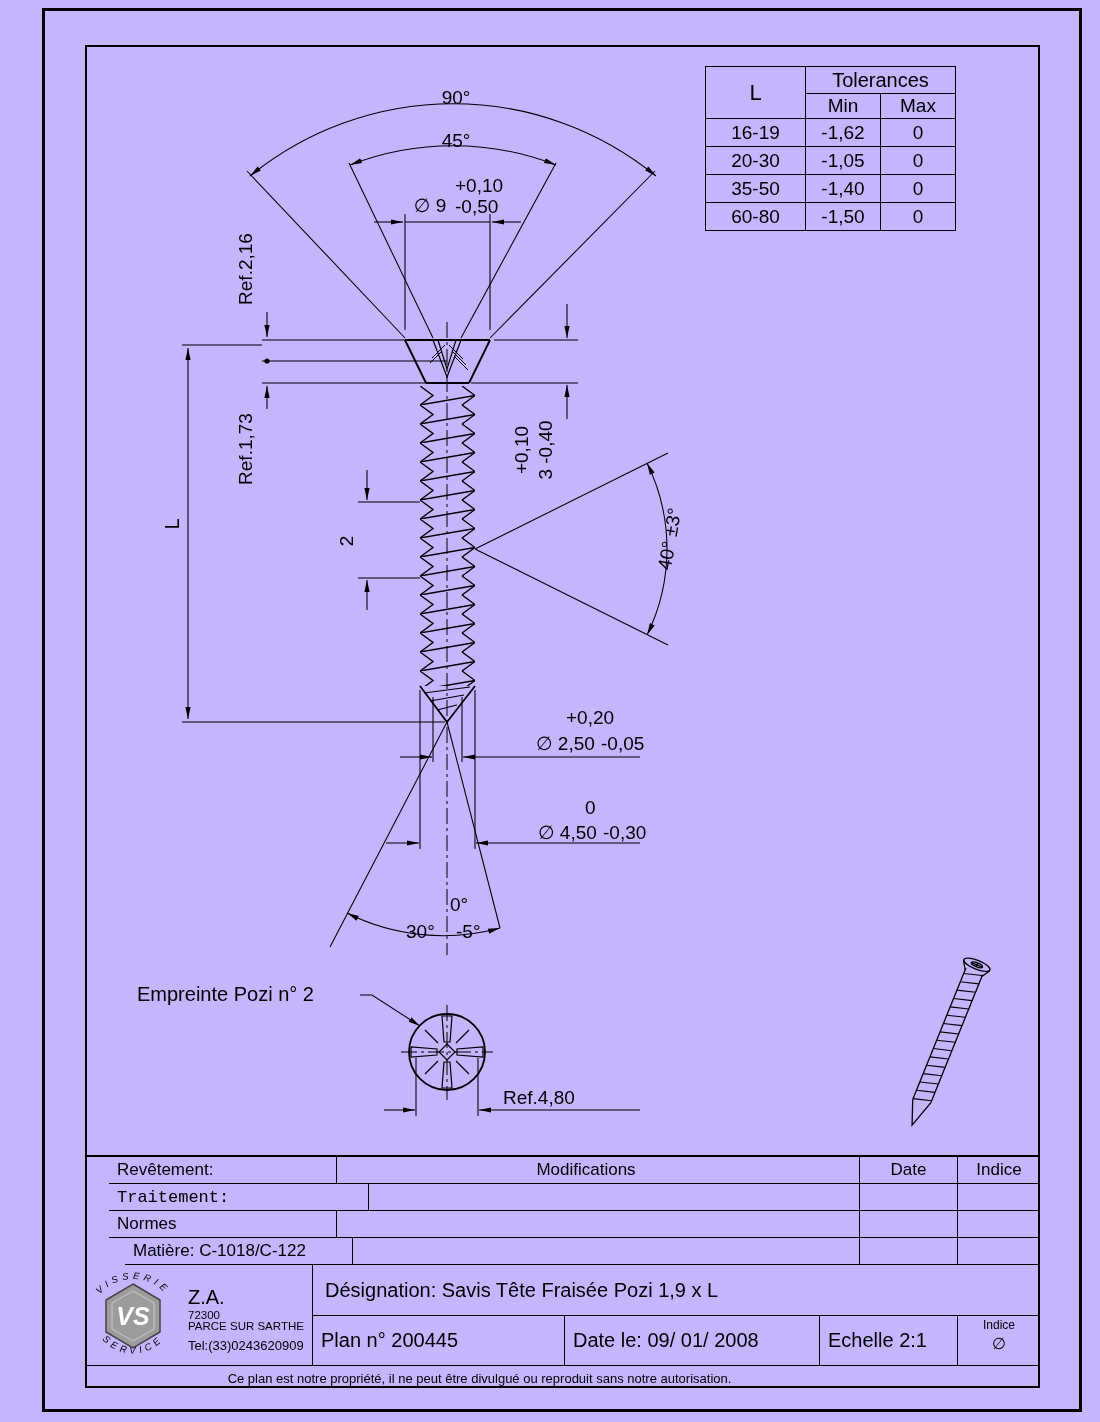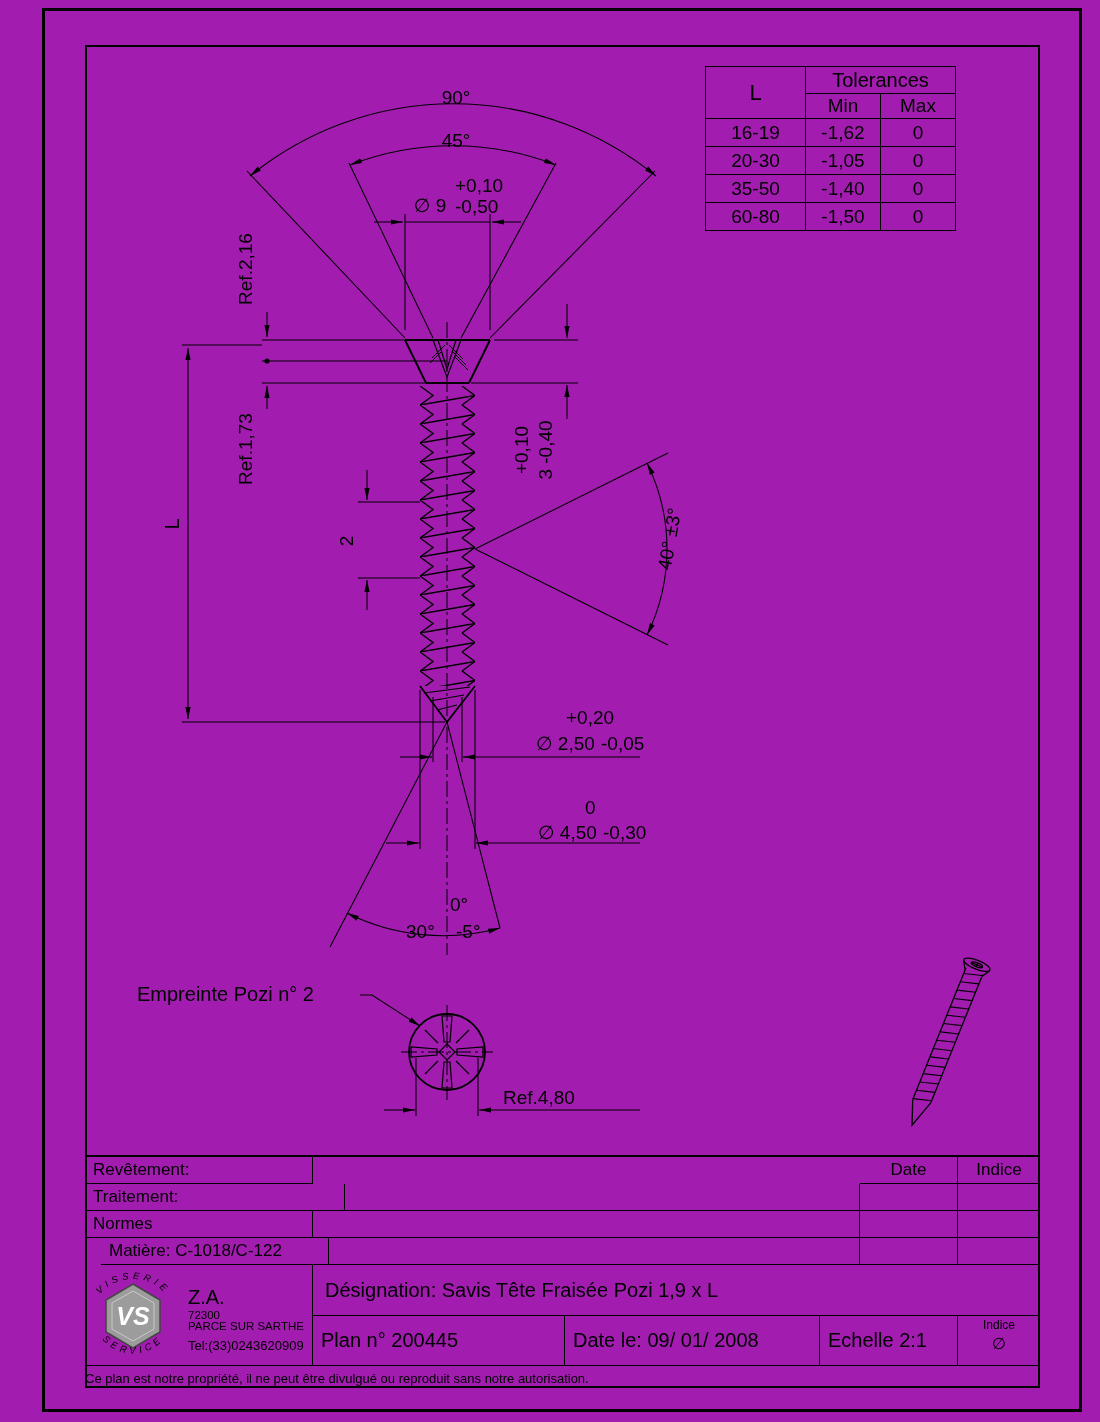--- a/index.html
+++ b/index.html
@@ -1,16 +1,16 @@
 <!DOCTYPE html>
 <html><head>
 <meta charset="utf-8">
 <style>
   html,body{margin:0;padding:0;background:#fff;}
-  .page{position:relative;width:1100px;height:1422px;background:#a21caf;overflow:hidden;
+  .page{position:relative;width:1100px;height:1422px;background:#c4b5fd;overflow:hidden;
         font-family:"Liberation Sans", sans-serif;color:#000;}
   .outer-border{position:absolute;left:42px;top:8px;width:1040px;height:1404px;
         border:3px solid #000;box-sizing:border-box;}
   .inner-frame{position:absolute;left:85px;top:45px;width:955px;height:1343px;
         border:2px solid #000;box-sizing:border-box;}
   svg.drawing{position:absolute;left:0;top:0;}
   svg text{font-family:"Liberation Sans", sans-serif;}
 
   
   .tol-table{position:absolute;left:705px;top:66px;border-collapse:collapse;table-layout:fixed;}
@@ -22,24 +22,24 @@
   .tol-notes{position:absolute;left:695px;top:238px;width:270px;text-align:center;
         font-size:19px;line-height:22px;}
 
   
   .titleblock{position:absolute;left:85px;top:1155px;width:955px;height:233px;
         border-top:2px solid #000;box-sizing:border-box;}
   .tb-cell{position:absolute;box-sizing:border-box;border-right:1.6px solid #000;
         border-bottom:1.6px solid #000;display:flex;align-items:center;font-size:17px;}
   .tb-cell.no-r{border-right:none;}
   .tb-cell.center{justify-content:center;}
-  .tb-cell.pad{padding-left:8px;}
+  .tb-cell.pad{padding-left:8px;margin-left:24px;}
   .tb-big{font-size:20px;}
   .tb-notice{position:absolute;left:0;top:209px;width:789px;height:24px;display:flex;
-        align-items:center;font-size:13px;}
+        align-items:center;justify-content:center;font-size:13px;}
   .indice-cell{flex-direction:column;justify-content:flex-start;}
   .indice-cell .lbl{font-size:12px;margin-top:2px;}
   .indice-cell .val{font-size:16px;margin-top:2px;}
   .logo-cell{border-right:1.6px solid #000;border-bottom:1.6px solid #000;}
 </style>
 </head>
 <body>
 
 <div class="page">
   <div class="outer-border"></div>
@@ -211,28 +211,31 @@
       <td>0</td>
     </tr>
   </tbody>
     </table>
 
 
   <div class="titleblock">
     <div class="tb-cell pad" style="left:0;top:0;width:228px;height:27px;">
         <span>Revêtement:</span>
       </div>
+    <div class="tb-cell center" style="left:228px;top:0;width:547px;height:27px;">
+        <span>Modifications</span>
+      </div>
     <div class="tb-cell center" style="left:775px;top:0;width:98px;height:27px;">
         <span>Date</span>
       </div>
     <div class="tb-cell center no-r" style="left:873px;top:0;width:82px;height:27px;">
         <span>Indice</span>
       </div>
 
-    <div class="tb-cell pad" style="left:0;top:27px;width:260px;height:27px;">
+    <div class="tb-cell pad" style="left:0;top:27px;width:260px;height:27px;font-family:Liberation Mono, monospace;">
         <span>Traitement:</span>
       </div>
     <div class="tb-cell" style="left:228px;top:27px;width:547px;height:27px;"></div>
     <div class="tb-cell" style="left:775px;top:27px;width:98px;height:27px;"></div>
     <div class="tb-cell no-r" style="left:873px;top:27px;width:82px;height:27px;"></div>
 
     <div class="tb-cell pad" style="left:0;top:54px;width:228px;height:27px;">
         <span>Normes</span>
       </div>
     <div class="tb-cell" style="left:228px;top:54px;width:547px;height:27px;"></div>

